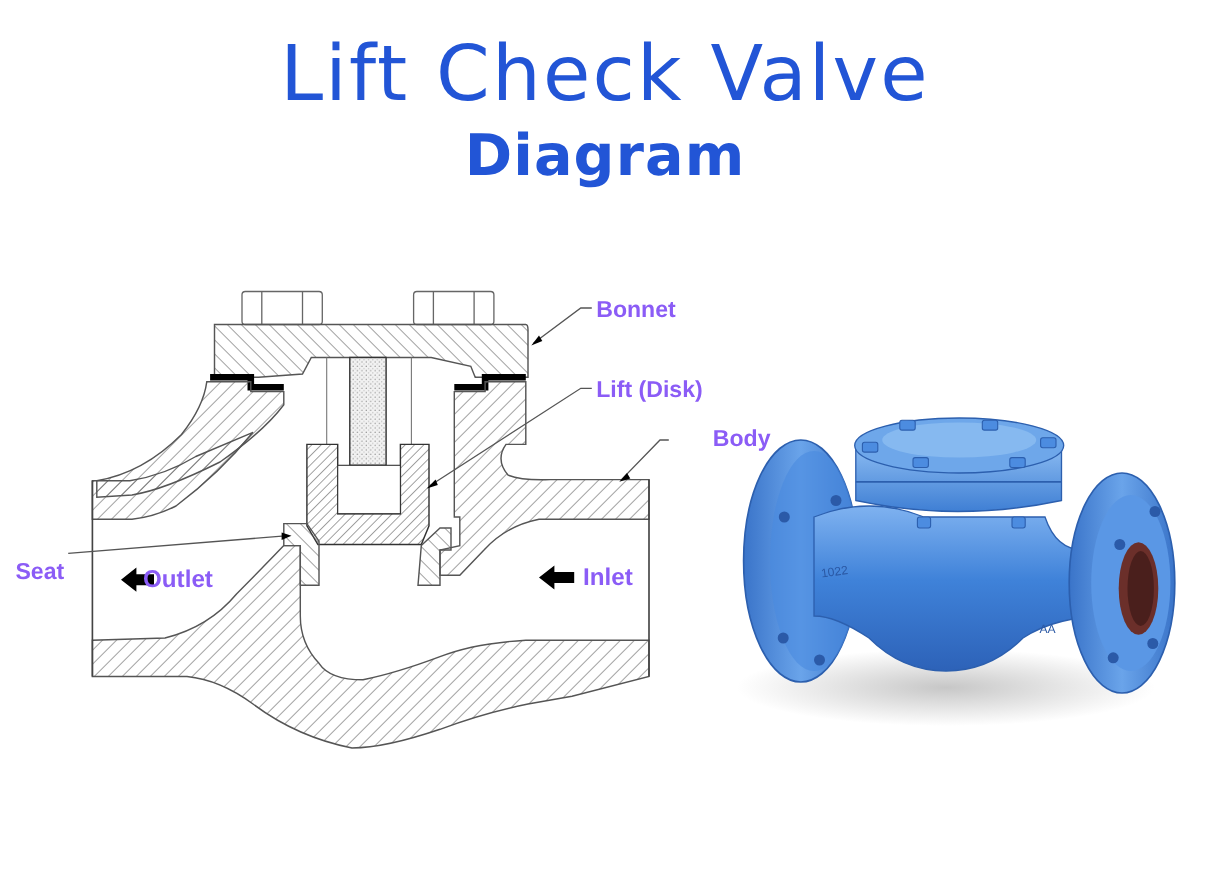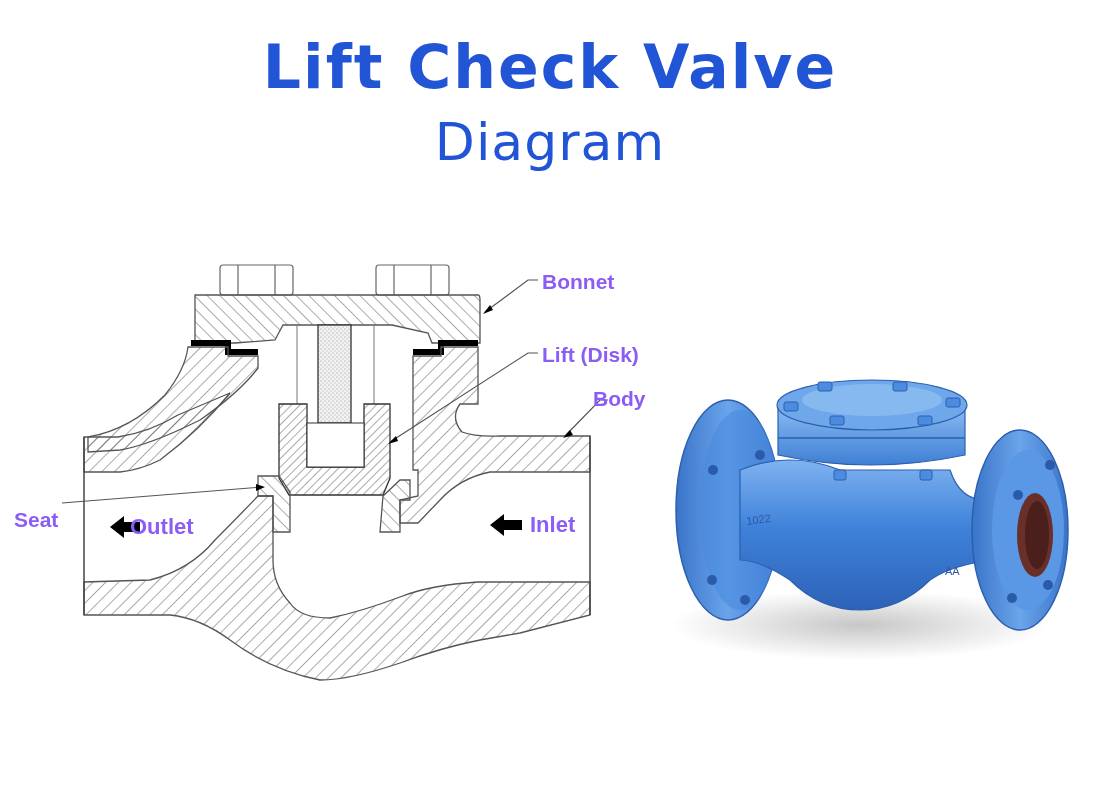--- a/index.html
+++ b/index.html
@@ -1,23 +1,23 @@
 <!DOCTYPE html>
 <html><head>
 <meta charset="utf-8">
 <style>
   html, body { margin: 0; padding: 0; background: #ffffff; }
   body { width: 1100px; height: 800px; position: relative; overflow: hidden;
          font-family: "Liberation Sans", "DejaVu Sans", sans-serif; }
   .title { position: absolute; left: 0; width: 1100px; text-align: center;
            color: #2255d6; font-weight: 900; letter-spacing: 1px; margin: 0; }
-  .title-main { top: 22px; font-size: 60px; line-height: 90px;
-                font-family: "DejaVu Sans", sans-serif; font-weight: bold; letter-spacing: 2px; }
+  .title-main { top: 22px; font-size: 70px; line-height: 90px;
+                font-family: "DejaVu Sans", sans-serif; font-weight: normal; letter-spacing: 2px; }
   .title-sub { top: 112px; font-size: 52px; line-height: 60px;
-               font-family: "DejaVu Sans", sans-serif; font-weight: normal; }
+               font-family: "DejaVu Sans", sans-serif; font-weight: bold; }
   .diagram { position: absolute; left: 0; top: 180px; width: 1100px; height: 600px; }
   .lbl { position: absolute; color: #8b5cf6; font-size: 21px; font-weight: bold;
          font-family: "Liberation Sans", sans-serif; white-space: nowrap; }
   .flow-lbl { font-size: 22px; }
   svg text { font-family: "Liberation Sans", sans-serif; }
 </style>
 </head>
 <body>
 
 <h1 class="title title-main">Lift Check Valve</h1>
@@ -152,17 +152,17 @@
       <ellipse cx="1037" cy="535" rx="12" ry="34" fill="#4a1f1c"></ellipse>
       <circle cx="1050" cy="465" r="5" fill="#2b5aa8"></circle>
       <circle cx="1018" cy="495" r="5" fill="#2b5aa8"></circle>
       <circle cx="1048" cy="585" r="5" fill="#2b5aa8"></circle>
       <circle cx="1012" cy="598" r="5" fill="#2b5aa8"></circle>
     </g>
   </svg>
 
   <div class="lbl" style="left:542px; top:90px;">Bonnet</div>
   <div class="lbl" style="left:542px; top:163px;">Lift (Disk)</div>
-  <div class="lbl" style="left:593px; top:207px;">Body</div>
+  <div class="lbl" style="left:648px; top:207px;">Body</div>
   <div class="lbl" style="left:14px; top:312px;margin-top:16px;">Seat</div>
   <div class="lbl flow-lbl" style="left:130px; top:334px;">Outlet</div>
   <div class="lbl flow-lbl" style="left:530px; top:332px;">Inlet</div>
 </div>
 
 </body></html>

